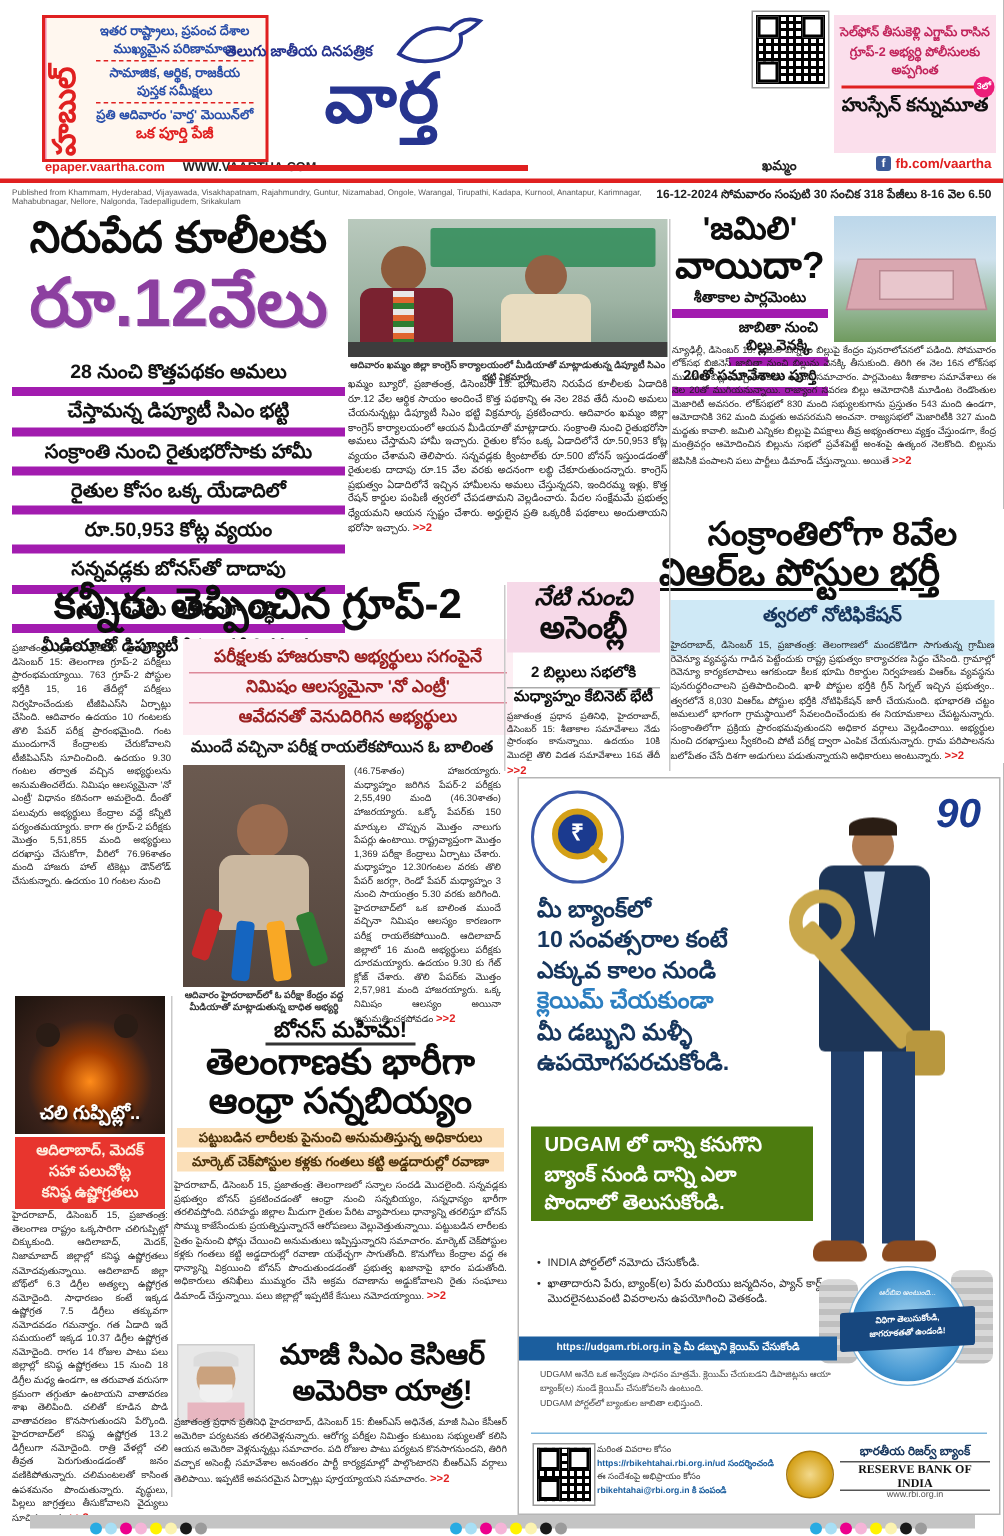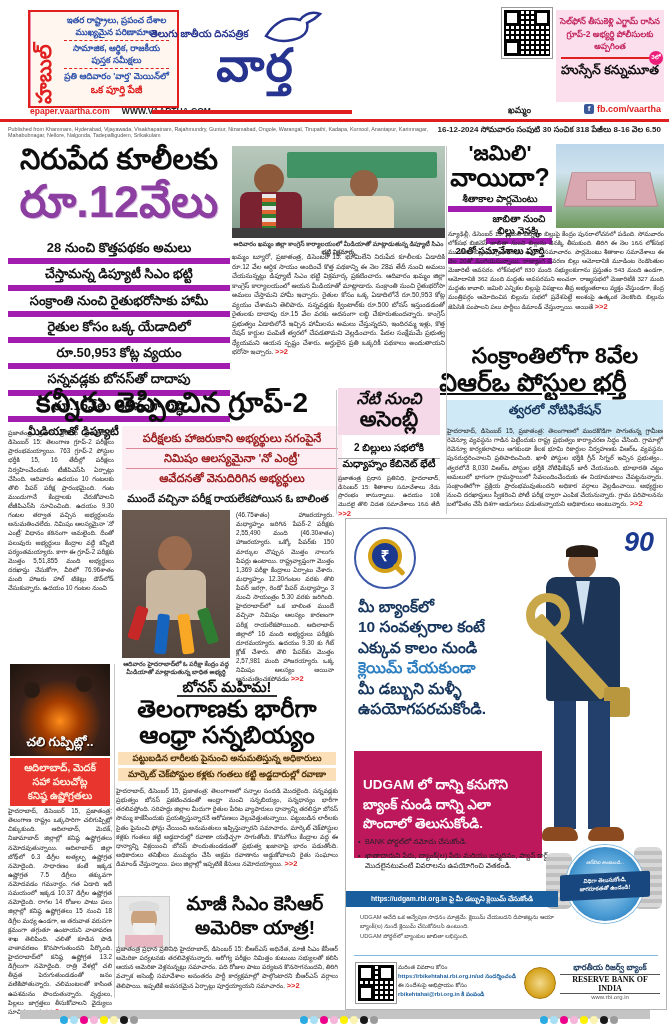--- a/index.html
+++ b/index.html
@@ -36,21 +36,21 @@
   .g2box{background:#fdeef3;padding:3px 4px;}
   .g2line{font-size:11.4px;font-weight:800;color:#9c2121;text-align:center;border-bottom:1px solid #d89;
           padding:2px 0;line-height:1.3;}
   .subbar-blue{background:#cfe9f6;color:#17365d;font-weight:800;font-size:12.5px;text-align:center;}
   .subbar-or{background:#fbdfb8;color:#4a3008;font-weight:bold;font-size:8.8px;text-align:center;line-height:13px;}
   .redbox{background:#e8352e;color:#ffeedd;font-weight:800;font-size:10px;text-align:center;line-height:1.4;padding:3px 0;}
   
   .ad{border:1px solid #b5b5b5;background:#fff;}
   .ad-line{font-size:15.5px;font-weight:bold;color:#17365d;line-height:1.32;}
   .ad-line.blue{color:#2d7fc1;}
-  .ad-bluebox{background:#be185d;color:#fff;font-size:13.5px;font-weight:bold;line-height:1.45;padding:24px 9px;}
+  .ad-bluebox{background:#4d7c0f;color:#fff;font-size:13.5px;font-weight:bold;line-height:1.45;padding:2px 9px;}
   .ad-bullet{font-size:7.3px;color:#222;line-height:1.45;margin-bottom:3px;padding-left:7px;position:relative;}
   .ad-bullet::before{content:'•';position:absolute;left:0;top:0;}
   .ad-linkbar{background:#1b5e9e;color:#fff;font-size:6.8px;font-weight:bold;text-align:center;line-height:16px;}
   .disc{font-size:5.8px;color:#444;line-height:1.5;}
   .dot{width:8px;height:8px;border-radius:50%;display:inline-block;margin-right:2px;vertical-align:middle;}
 </style>
 </head>
 <body>
 
 <div class="page">
@@ -267,21 +267,21 @@
       <div class="ad-line">ఉపయోగపరచుకోండి.</div>
     </div>
 
     <div class="ad-bluebox" style="position:absolute;left:8px;top:232px;width:188px;box-sizing:border-box;">
       <div>UDGAM లో దాన్ని కనుగొని</div>
       <div>బ్యాంక్ నుండి దాన్ని ఎలా</div>
       <div>పొందాలో తెలుసుకోండి.</div>
     </div>
 
     <div style="position:absolute;left:12px;top:318px;width:190px;">
-      <div class="ad-bullet">BANK పోర్టల్‌లో నమోదు చేసుకోండి.</div>
+      <div class="ad-bullet">INDIA పోర్టల్‌లో నమోదు చేసుకోండి.</div>
       <div class="ad-bullet">ఖాతాదారుని పేరు, బ్యాంక్(ల) పేరు మరియు జన్మదినం, ప్యాన్ కార్డ్ మొదలైనటువంటి వివరాలను ఉపయోగించి వెతకండి.</div>
     </div>
 
     <div style="position:absolute;left:200px;top:320px;width:116px;height:86px;">
       <div style="position:absolute;left:0px;top:14px;width:26px;height:56px;border-radius:6px;background:repeating-linear-gradient(180deg,#d8d8d8 0 4px,#bfbfbf 4px 8px);"></div>
       <div style="position:absolute;left:88px;top:8px;width:28px;height:62px;border-radius:6px;background:repeating-linear-gradient(180deg,#d8d8d8 0 4px,#bfbfbf 4px 8px);"></div>
       <div style="position:absolute;left:20px;top:6px;width:74px;height:74px;border-radius:50%;background:radial-gradient(circle,#aed9f2 0%,#4a9bd4 60%,#1467a8 100%);border:2px solid #fff;box-shadow:0 0 0 1px #7fb7dd;">
         <div class="c" style="position:absolute;left:0;top:12px;width:100%;color:#fff;font-size:5px;font-style:italic;">ఆర్‌బిఐ అంటుంది...</div>
         <div style="position:absolute;left:-8px;top:26px;width:90px;height:26px;background:#17477e;transform:skewY(-3deg);border-radius:2px;">
           <div class="c" style="color:#fff;font-size:5.6px;font-weight:bold;line-height:1.6;padding-top:3px;">విధిగా తెలుసుకోండి,</div>

